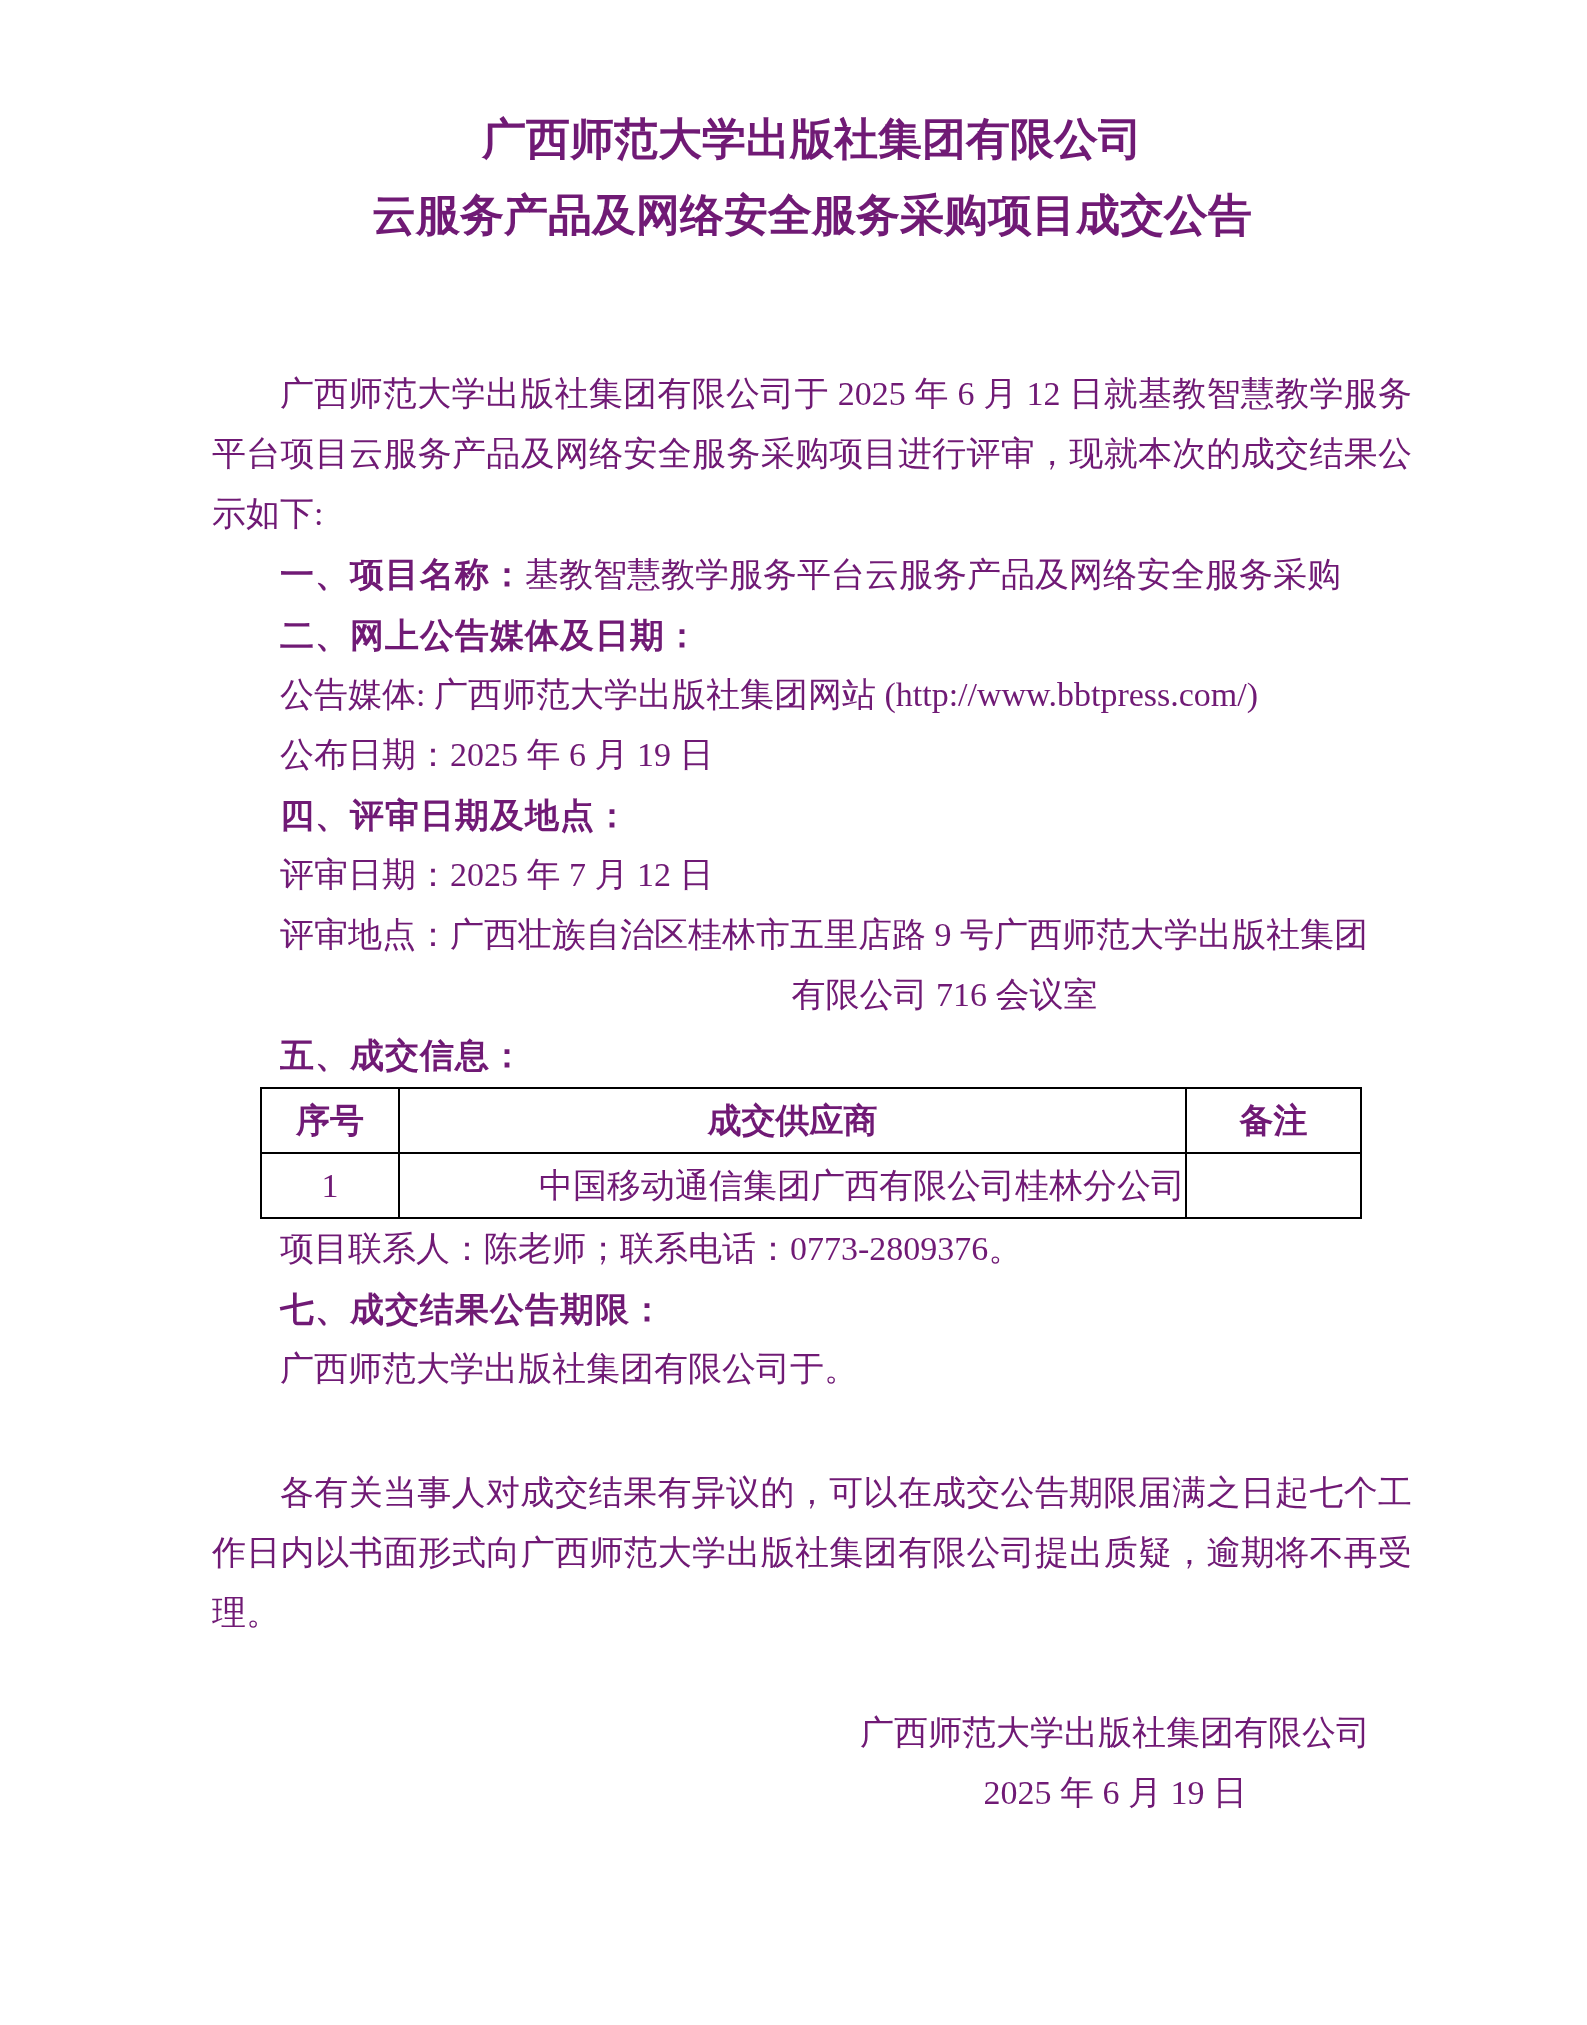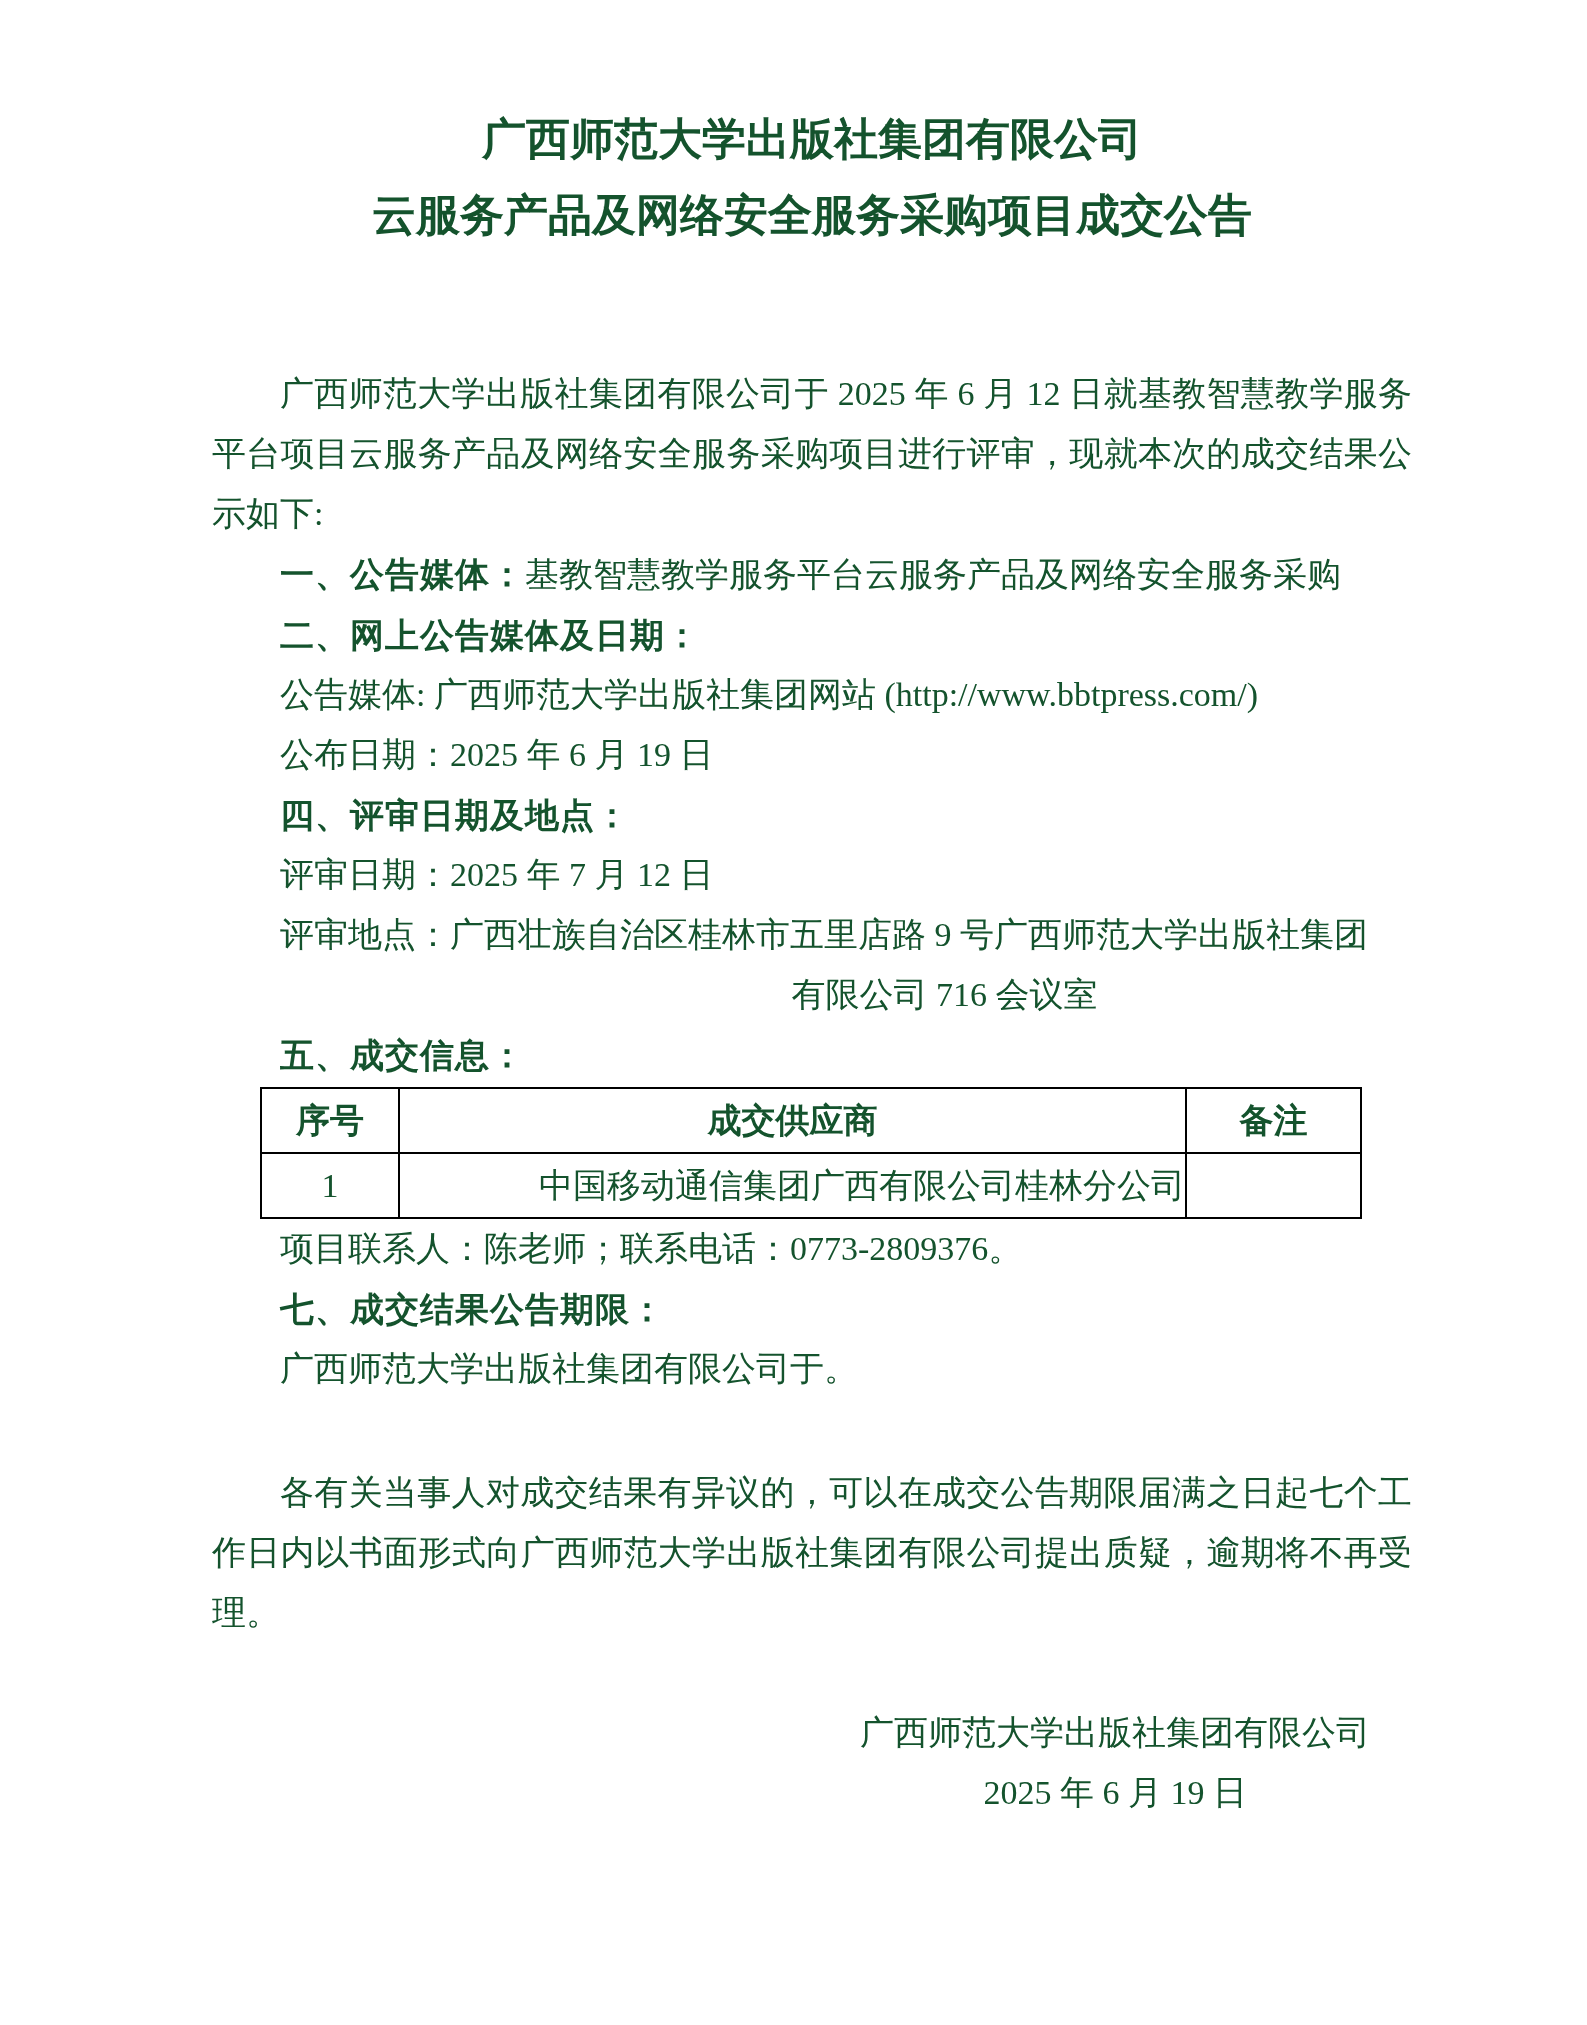--- a/index.html
+++ b/index.html
@@ -8,21 +8,21 @@
     background: #ffffff;
     width: 1587px;
     height: 2025px;
     overflow: hidden;
   }
   .page {
     position: relative;
     width: 1415px;
     height: 2025px;
     background: #ffffff;
-    color: #14532d;
+    color: #701a75;
     font-family: "Liberation Serif", "DejaVu Serif", serif;
     font-size: 34px;
   }
   .doc {
     width: 1200px;
     margin-left: 212px;
     padding-top: 112px;
   }
   .title {
     text-align: center;
@@ -99,21 +99,21 @@
 
 <div class="page">
   <div class="doc">
 
     <div class="title title-1">广西师范大学出版社集团有限公司</div>
     <div class="title title-2">云服务产品及网络安全服务采购项目成交公告</div>
 
     <div class="intro">广西师范大学出版社集团有限公司于 2025 年 6 月 12 日就基教智慧教学服务平台项目云服务产品及网络安全服务采购项目进行评审，现就本次的成交结果公示如下:</div>
 
     <div class="line indent2">
-      <span class="heading-font">一、公告媒体：</span><span class="value-font">基教智慧教学服务平台云服务产品及网络安全服务采购</span>
+      <span class="heading-font">一、项目名称：</span><span class="value-font">基教智慧教学服务平台云服务产品及网络安全服务采购</span>
     </div>
 
     <div class="line indent2 heading-font">二、网上公告媒体及日期：</div>
 
     <div class="line indent2">
       <span>公告媒体:</span>
       <span>广西师范大学出版社集团网站 (http://www.bbtpress.com/)</span>
     </div>
 
     <div class="line indent2">

